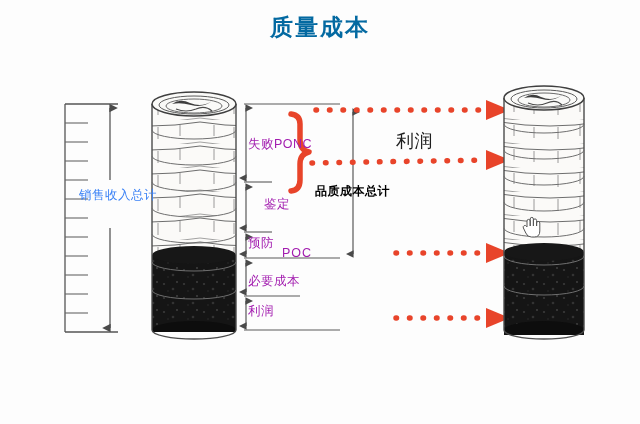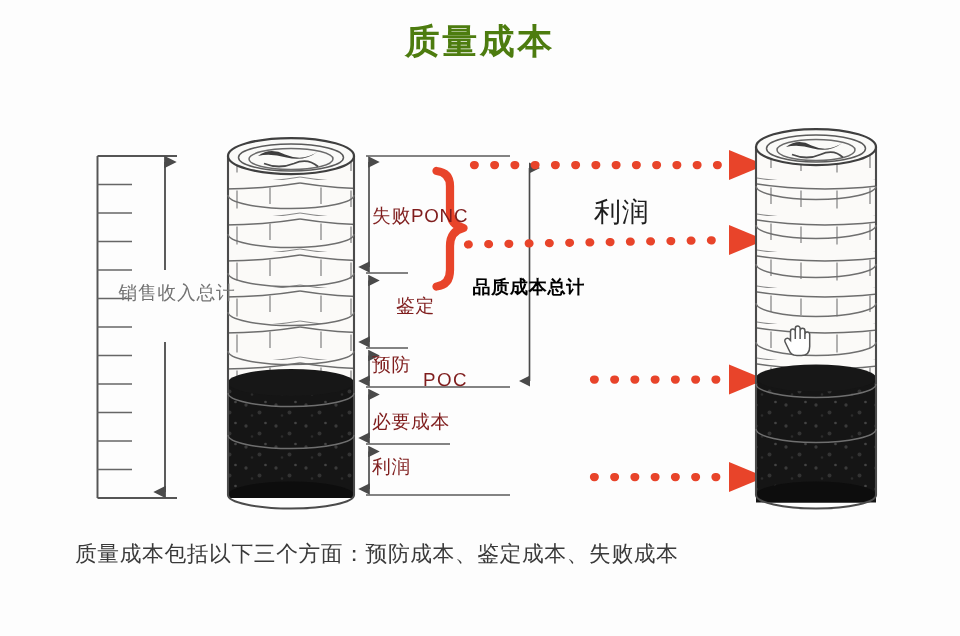--- a/index.html
+++ b/index.html
@@ -21,52 +21,52 @@
     height: 424px;
     background: #fdfdfd;
   }
   .title {
     position: absolute;
     left: 0; top: 12px;
     width: 640px;
     text-align: center;
     font-size: 23px;
     font-weight: 700;
-    color: #4d7c0f;
+    color: #0369a1;
     letter-spacing: 2px;
   }
   .caption {
     position: absolute;
     left: 50px;
     top: 360px;
     font-size: 14.5px;
     color: #3a3a3a;
     letter-spacing: 0.4px;
     white-space: nowrap;
   }
   svg.diagram {
     position: absolute;
     left: 0; top: 0;
     width: 640px;
     height: 424px;
   }
   .lbl {
     position: absolute;
     font-size: 12.5px;
-    color: #7f1d1d;
+    color: #a21caf;
     white-space: nowrap;
     letter-spacing: 0.5px;
   }
   .lbl-sales {
     left: 79px; top: 186px;
     width: 42px;
     font-size: 12.5px;
     line-height: 18px;
     text-align: center;
-    color: #737373;
+    color: #3b82f6;
   }
   .lbl-fail    { left: 248px; top: 136px; }
   .lbl-apprais { left: 264px; top: 196px; }
   .lbl-poc     { left: 282px; top: 212px; font-size: 12.5px; letter-spacing:1px;margin-top:34px;}
   .lbl-prevent { left: 248px; top: 235px; }
   .lbl-necess  { left: 248px; top: 273px; }
   .lbl-profit1 { left: 248px; top: 303px; }
   .lbl-total   { left: 315px; top: 183px; font-size: 12px; font-weight: 700; color: #000000;}
   .lbl-profit2 { left: 396px; top: 129px; font-size: 18px; color: #1e1e1e; font-weight: 500;}
 </style>
@@ -233,15 +233,14 @@
   <div class="lbl lbl-sales">销售收入总计</div>
   <div class="lbl lbl-fail">失败PONC</div>
   <div class="lbl lbl-apprais">鉴定</div>
   <div class="lbl lbl-poc">POC</div>
   <div class="lbl lbl-prevent">预防</div>
   <div class="lbl lbl-necess">必要成本</div>
   <div class="lbl lbl-profit1">利润</div>
   <div class="lbl lbl-total">品质成本总计</div>
   <div class="lbl lbl-profit2">利润</div>
 
-  <div class="caption">质量成本包括以下三个方面：预防成本、鉴定成本、失败成本</div>
 
 </div>
 
 </body></html>

